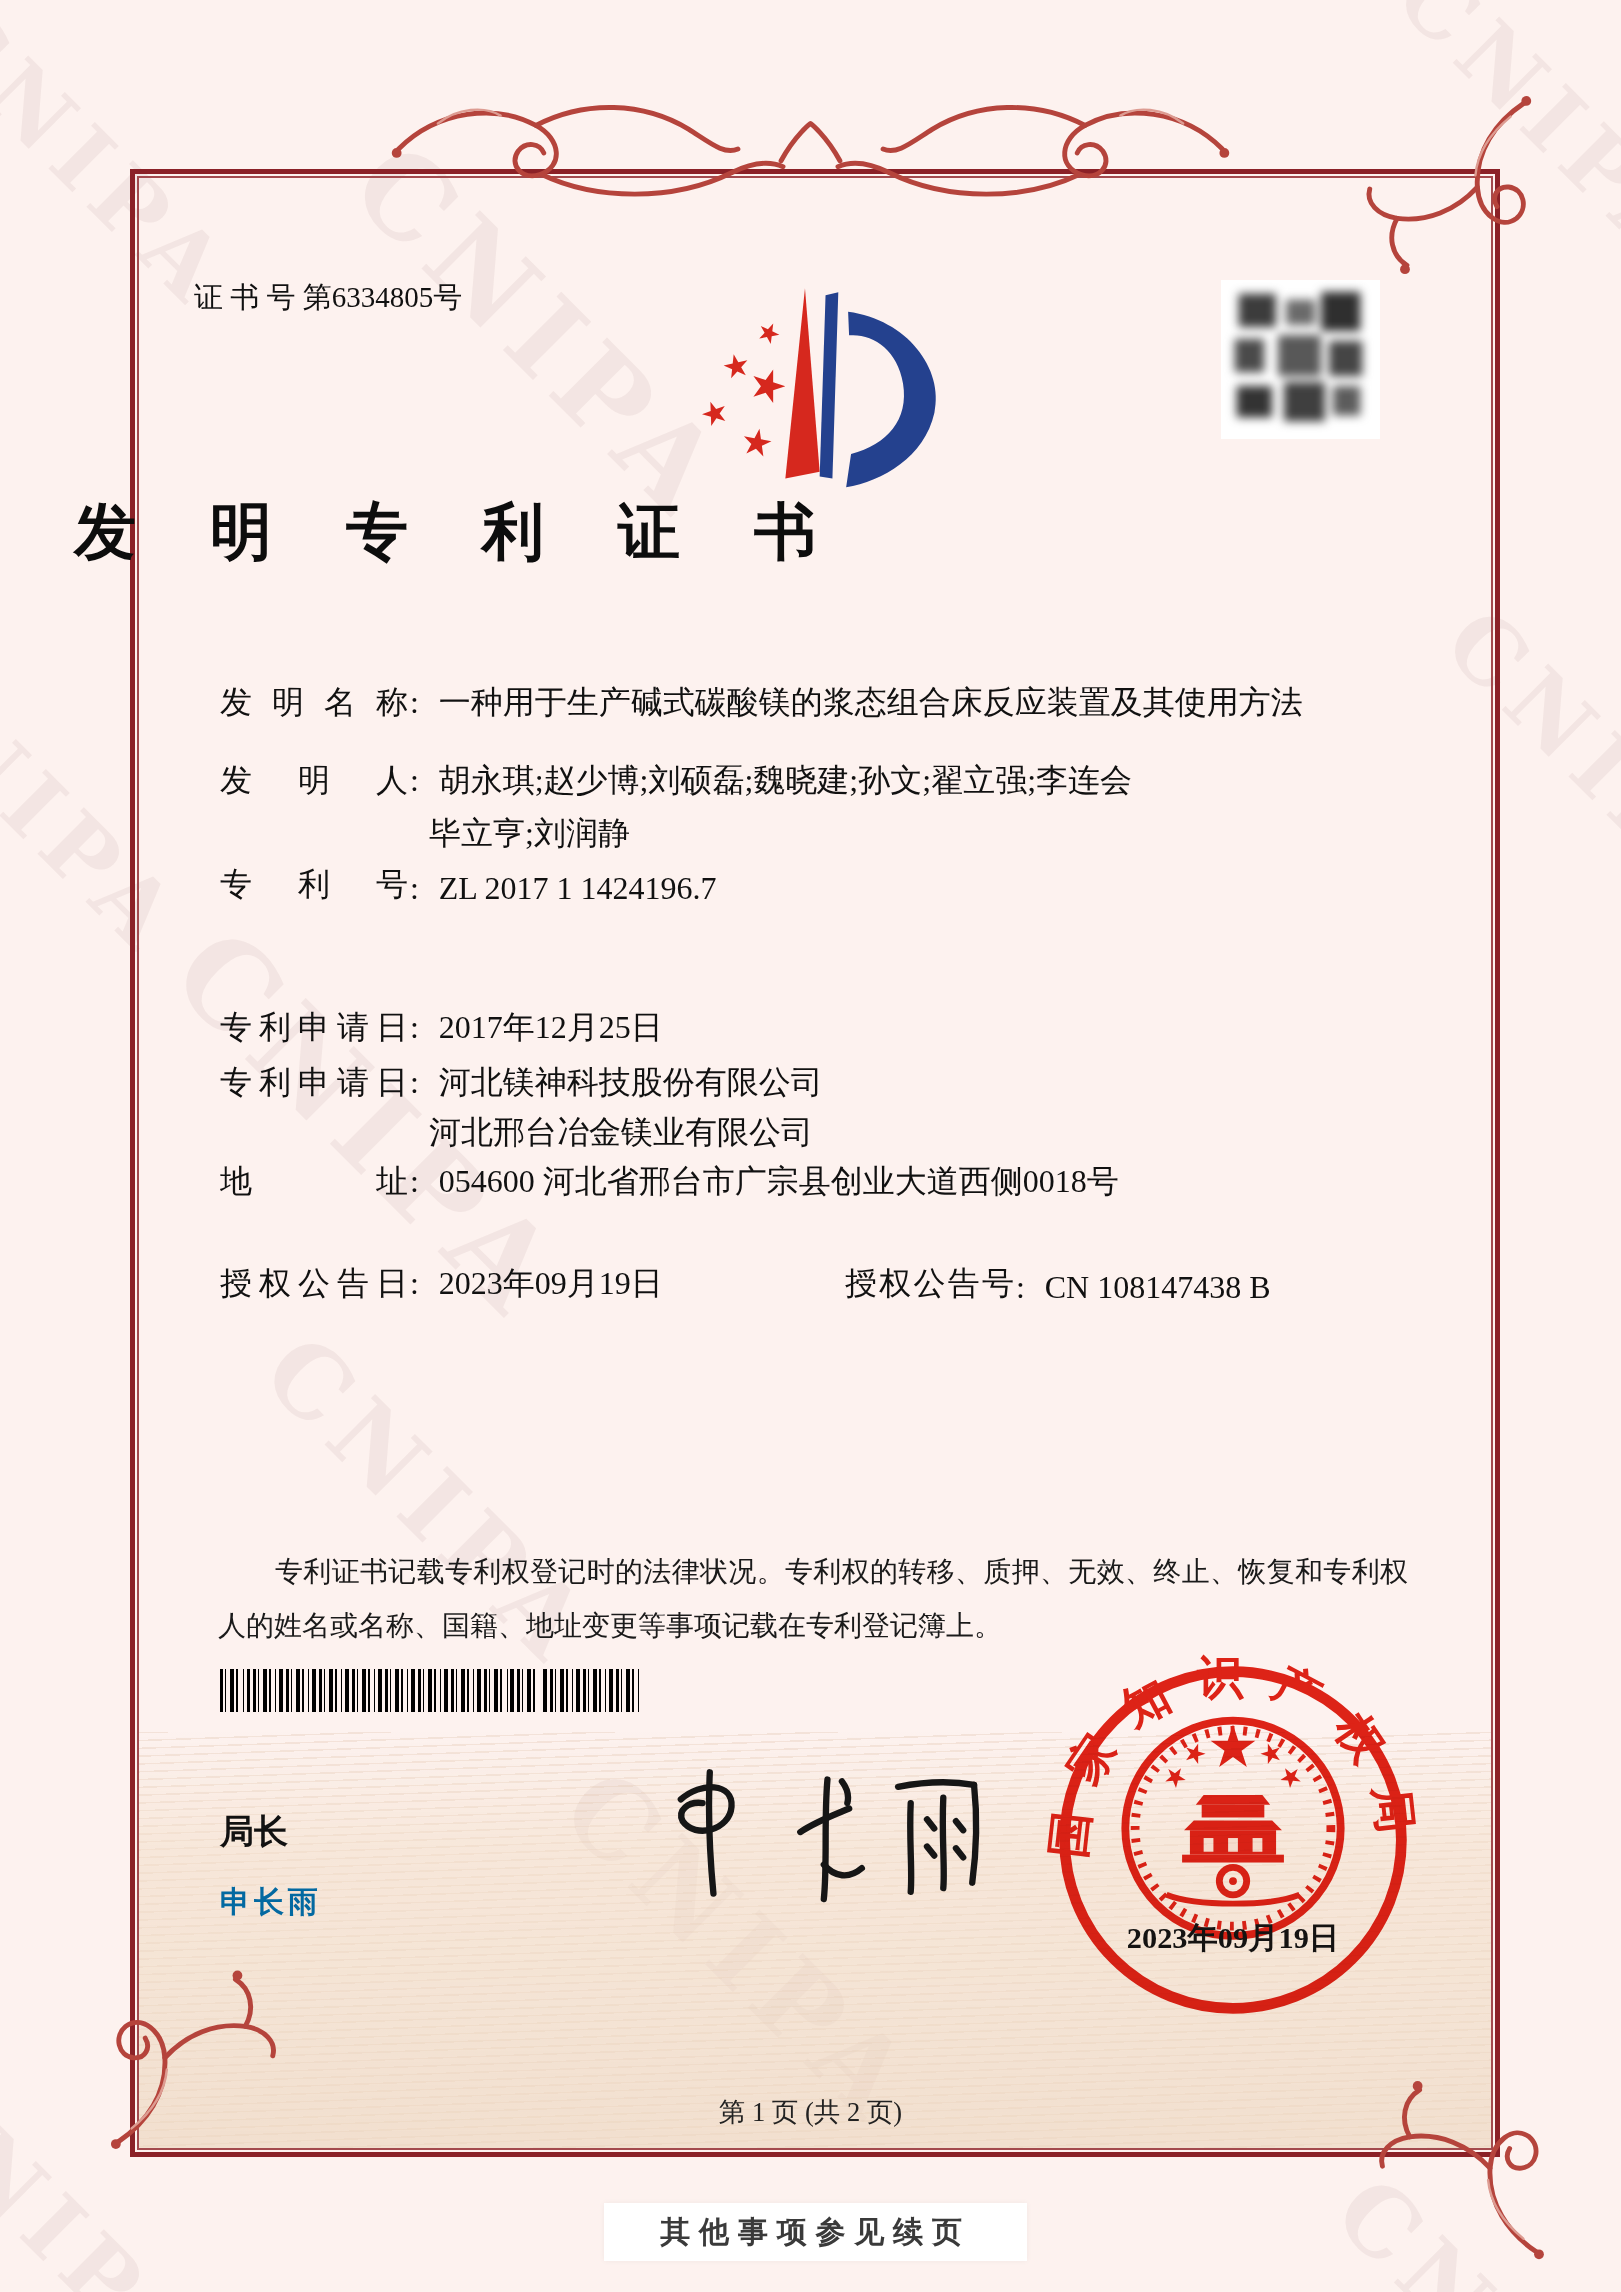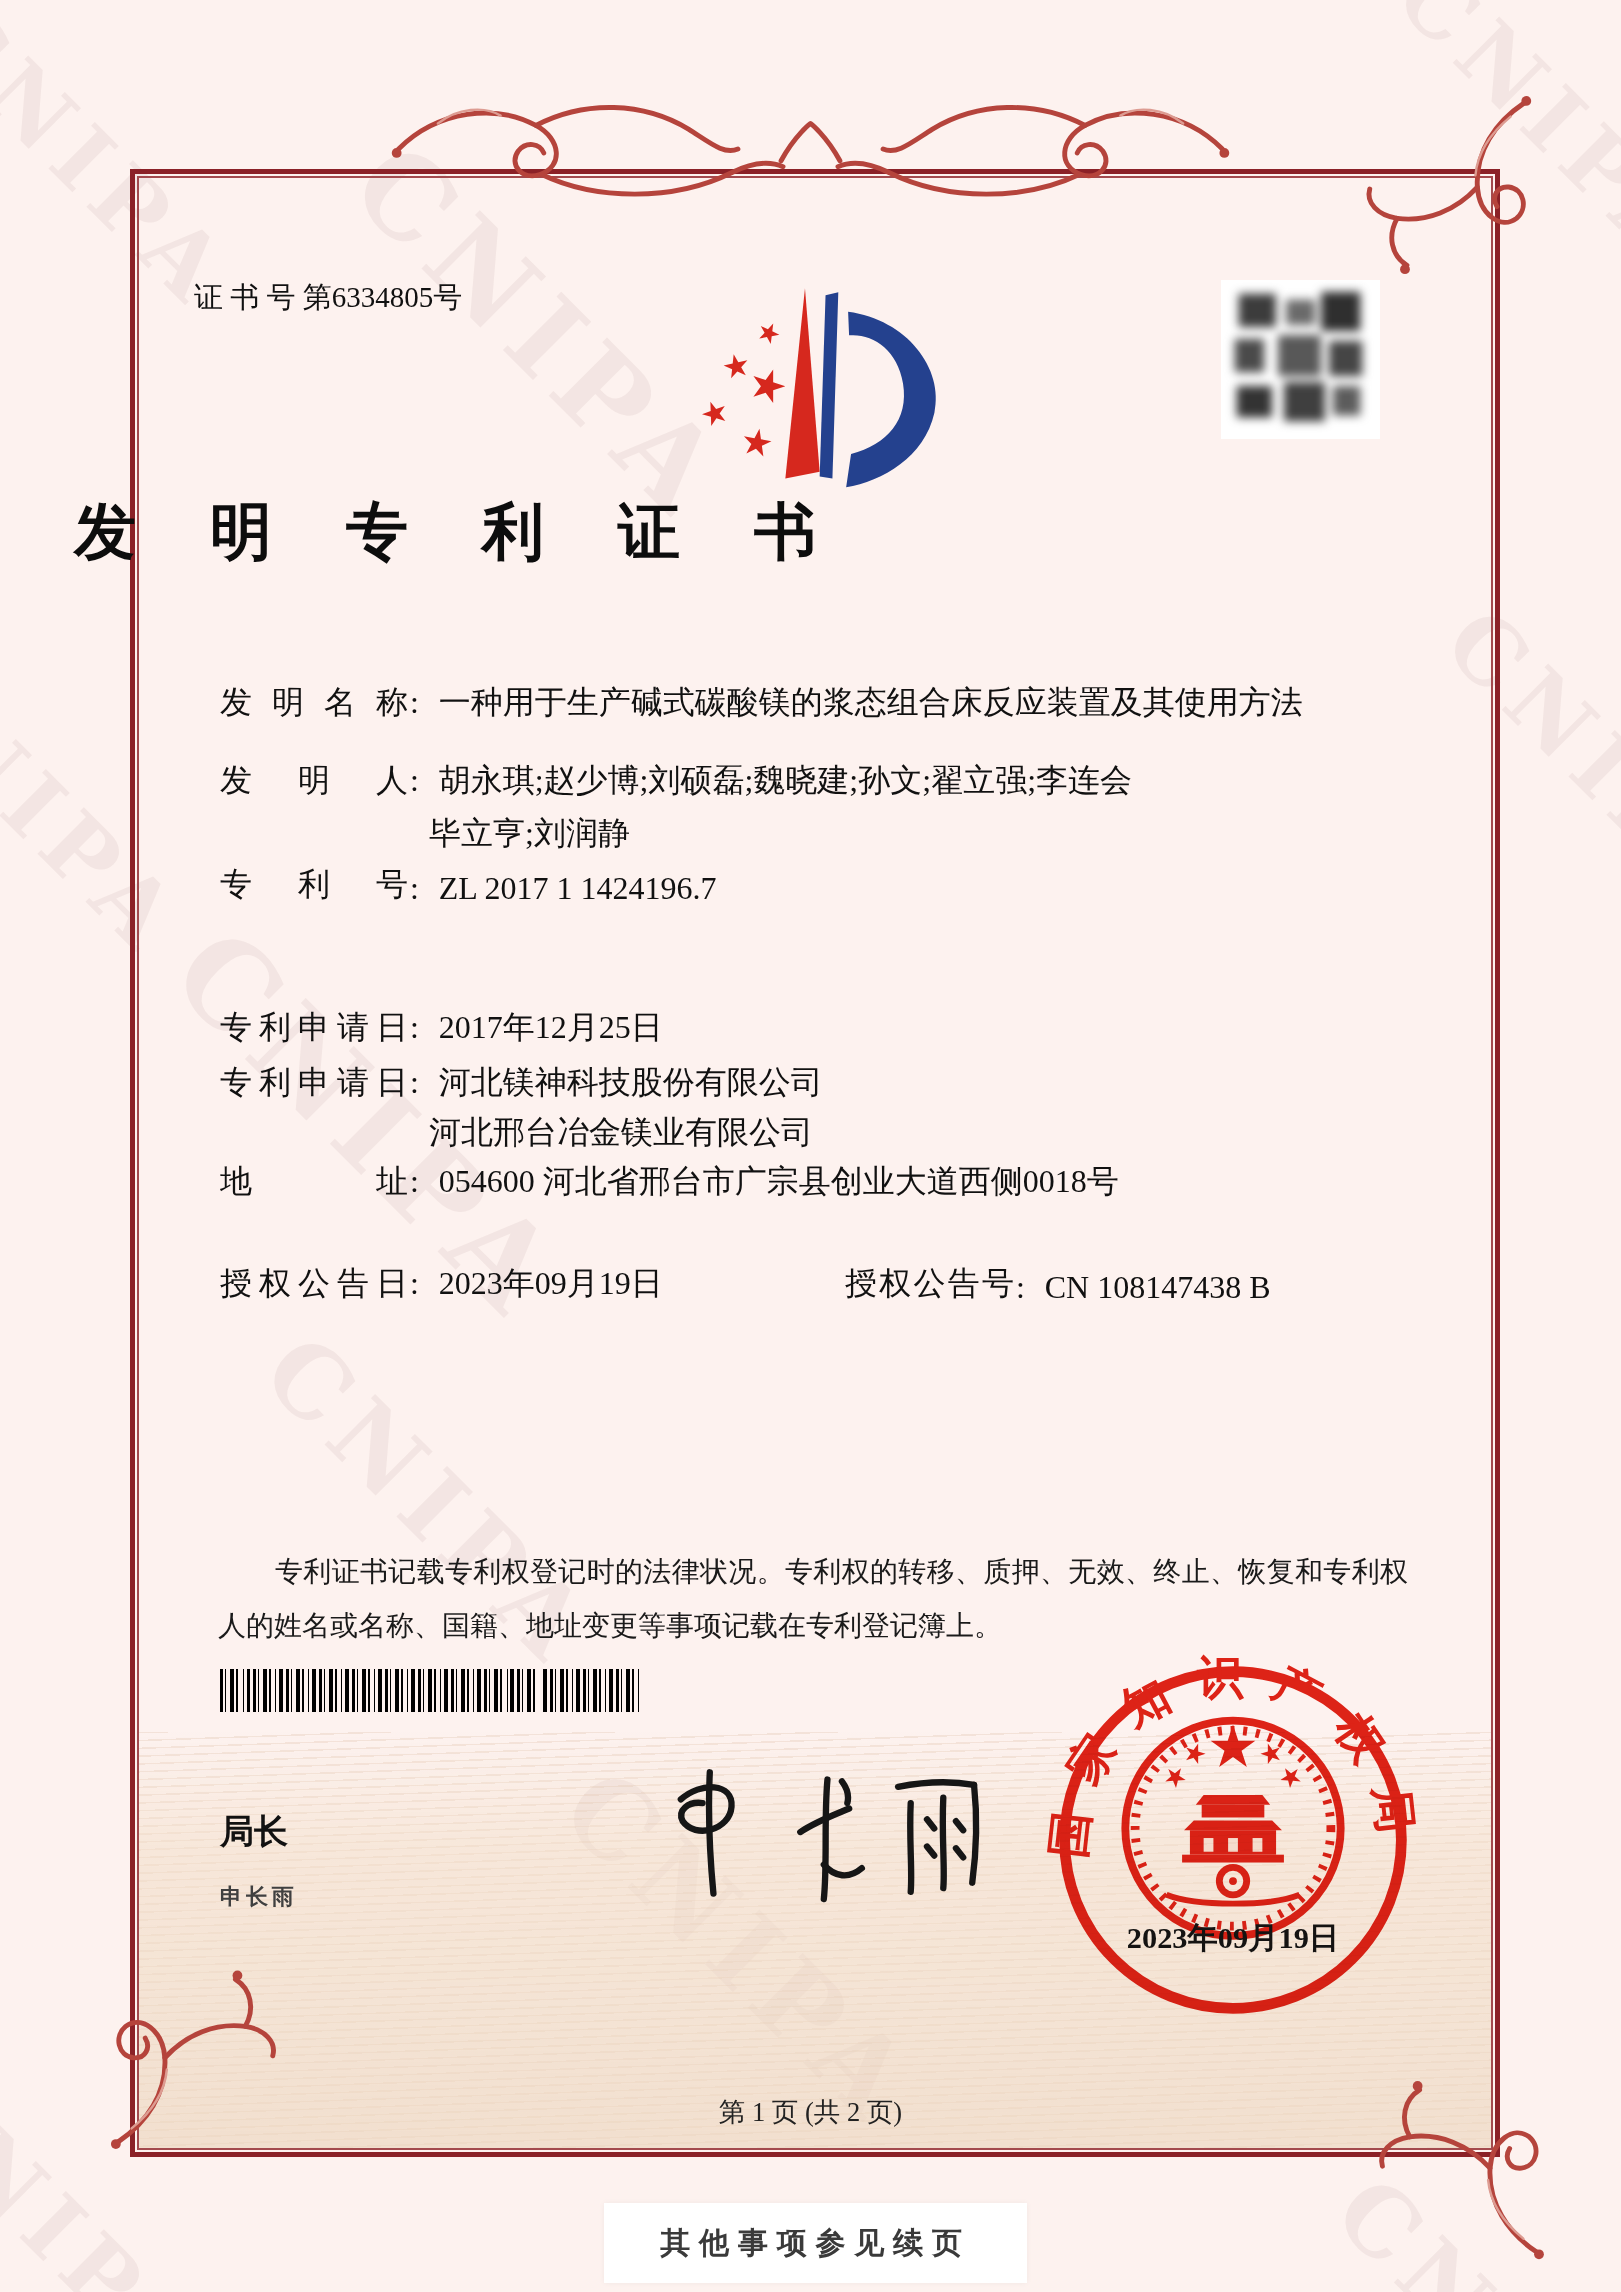--- a/index.html
+++ b/index.html
@@ -55,36 +55,36 @@
     background:repeating-linear-gradient(90deg,
       #000 0px,#000 2.9px, transparent 2.9px,transparent 4.9px,
       #000 4.9px,#000 5.9px, transparent 5.9px,transparent 9.8px,
       #000 9.8px,#000 13.7px, transparent 13.7px,transparent 15.7px,
       #000 15.7px,#000 17.6px, transparent 17.6px,transparent 22.5px,
       #000 22.5px,#000 23.5px, transparent 23.5px,transparent 26.5px,
       #000 26.5px,#000 30px, transparent 30px,transparent 33px);}
 
   .director-label{position:absolute;left:220px;top:1809px;font-size:34px;font-weight:700;
                   font-family:"Liberation Sans","DejaVu Sans",sans-serif;color:#111;}
-  .director-name{position:absolute;left:220px;top:1882px;font-size:22px;font-weight:700;
-                 font-family:Liberation Serif, serif;color:#404040;letter-spacing:3.9px;}
+  .director-name{position:absolute;left:220px;top:1882px;font-size:30px;font-weight:700;
+                 font-family:Liberation Serif, serif;color:#0369a1;letter-spacing:3.9px;}
   .signature{position:absolute;left:655px;top:1756px;width:363px;height:181px;}
   .sig{fill:none;stroke:#161616;stroke-width:7;stroke-linecap:round;stroke-linejoin:round;}
 
   
   .seal{position:absolute;left:1047px;top:1654px;width:372px;height:372px;mix-blend-mode:multiply;}
   .seal-ring{fill:none;stroke:var(--seal-red);stroke-width:11px;}
   .seal-fill{fill:var(--seal-red);}
   .seal-stroke{fill:none;stroke:var(--seal-red);}
   .seal-ring-text{font-family:"Liberation Serif","DejaVu Serif",serif;font-weight:700;font-size:47px;
                   letter-spacing:26px;fill:var(--seal-red);}
   .seal-date{font-family:"Liberation Serif","DejaVu Serif",serif;font-weight:600;font-size:31px;fill:#151515;}
 
   .page-info{position:absolute;left:0;top:2094px;width:100%;text-align:center;font-size:26.5px;color:#222;}
-  .cont-note{position:absolute;left:604px;top:2203px;width:423px;height:80px;background:#fff;
+  .cont-note{position:absolute;left:604px;top:2203px;width:423px;height:58px;background:#fff;
              display:flex;align-items:center;justify-content:center;font-size:30px;font-weight:600;
              letter-spacing:8.8px;color:#3a3a3a;box-shadow:0 0 5.9px rgba(0,0,0,0.05);}
 </style>
 </head>
 <body>
 
 <div class="page">
 
   <svg width="0" height="0" style="position:absolute" aria-hidden="true">
     <defs>

